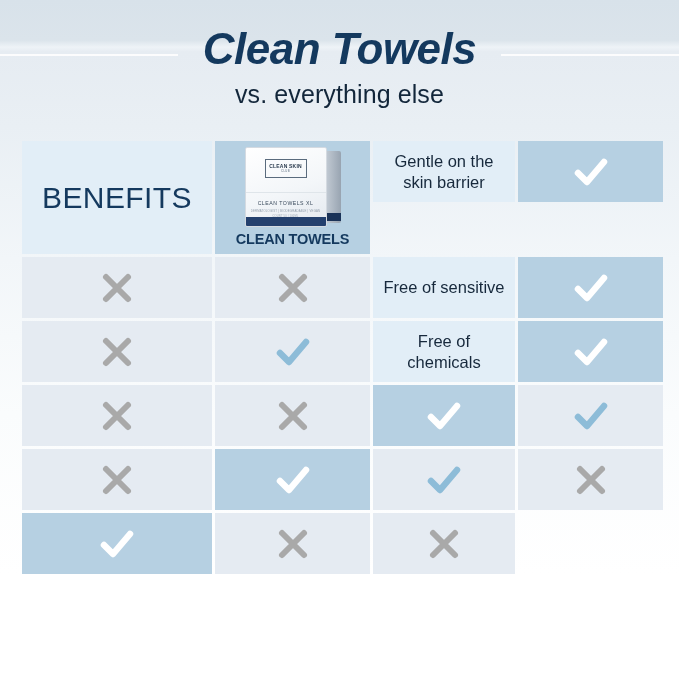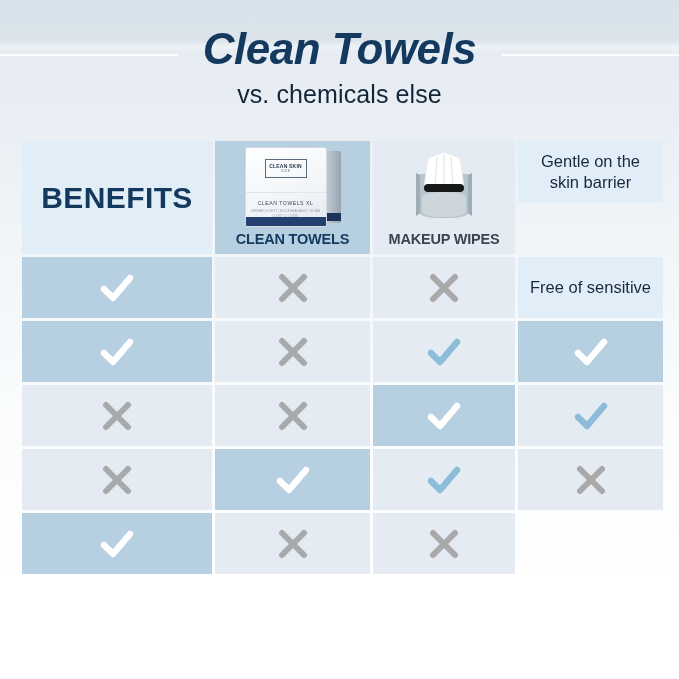--- a/index.html
+++ b/index.html
@@ -99,21 +99,21 @@
     flex-direction: column;
     justify-content: flex-end;
     padding-bottom: 7px;
   }
   .head.col-benefit {
     justify-content: center;
     padding-bottom: 0;
   }
   .benefits-label {
     font-size: 30px;
-    font-weight: bold;
+    font-weight: normal;
     color: #14395e;
     letter-spacing: 0.4px;
   }
   .head-label {
     font-size: 14.5px;
     font-weight: bold;
     letter-spacing: -0.2px;
     color: #3a4550;
   }
   .head-label.primary { color: #14395e; }
@@ -204,21 +204,21 @@
 </style>
 </head>
 <body>
 
 <div class="poster">
 
   <div class="header">
     <div class="rule-left"></div>
     <div class="rule-right"></div>
     <h1 class="title">Clean Towels</h1>
-    <div class="subtitle">vs. chemicals else</div>
+    <div class="subtitle">vs. everything else</div>
   </div>
 
   <div class="table" id="table-root">
       <div class="cell head col-benefit">
         <div class="benefits-label">BENEFITS</div>
       </div>
       <div class="cell head col-primary">
         <div class="prod-art">
           <div class="box-wrap">
             <div class="box-side"></div>
@@ -231,36 +231,20 @@
               <div class="box-seam"></div>
               <div class="box-name">CLEAN TOWELS XL</div>
               <div class="box-fine">DERMATOLOGIST  |  BIODEGRADABLE  |  VEGAN</div>
               <div class="box-fine2">COUNT 50  |  100ML</div>
               <div class="box-base"></div>
             </div>
           </div>
         </div>
         <div class="head-label primary">CLEAN TOWELS</div>
       </div>
-      <div class="cell head col-other">
-        <div class="prod-art">
-          <div class="wipes-wrap"><svg viewBox="0 0 100 80" width="100" height="80">
-              <path d="M28 30 L22 27 L22 70 L28 66 Z" fill="#9fadb6"></path>
-              <path d="M72 30 L78 27 L78 70 L72 66 Z" fill="#9fadb6"></path>
-              <path d="M26 28 L74 28 L74 66 C74 70, 68 72, 50 72 C32 72, 26 70, 26 66 Z" fill="#b8c4cb"></path>
-              <path d="M28 52 C28 48, 36 46, 50 46 C64 46, 72 48, 72 52 L72 65 C72 69, 64 71, 50 71 C36 71, 28 69, 28 65 Z" fill="#ccd6db"></path>
-              <path d="M34 12 L50 6 L66 12 L70 40 L30 40 Z" fill="#ffffff" stroke="#e3e7ea" stroke-width="0.8"></path>
-              <path d="M43 11 L41 40" stroke="#dfe4e7" stroke-width="1"></path>
-              <path d="M50 8 L50 40" stroke="#dfe4e7" stroke-width="1"></path>
-              <path d="M57 11 L59 40" stroke="#dfe4e7" stroke-width="1"></path>
-              <rect x="30" y="38" width="40" height="8" rx="4" fill="#16181a"></rect>
-            </svg></div>
-        </div>
-        <div class="head-label">MAKEUP WIPES</div>
-      </div>
       <div class="cell benefit-row-cell col-benefit">Gentle on the<br>skin barrier</div>
       <div class="cell mark-cell col-primary">
         <svg width="44" height="44" viewBox="0 0 44 44" class="mark">
           <path fill="none" stroke-linecap="round" stroke-linejoin="round" d="M9 23 L18 32 L35 12" stroke="#ffffff" stroke-width="6.5"></path>
         </svg>
       </div>
       <div class="cell mark-cell col-other">
         <svg width="44" height="44" viewBox="0 0 44 44" class="mark">
           <path fill="none" stroke-linecap="round" stroke-linejoin="round" d="M11 11 L33 33 M33 11 L11 33" stroke="#a9a9a9" stroke-width="6"></path>
         </svg>
@@ -279,20 +263,21 @@
       <div class="cell mark-cell col-other">
         <svg width="44" height="44" viewBox="0 0 44 44" class="mark">
           <path fill="none" stroke-linecap="round" stroke-linejoin="round" d="M11 11 L33 33 M33 11 L11 33" stroke="#a9a9a9" stroke-width="6"></path>
         </svg>
       </div>
       <div class="cell mark-cell col-other">
         <svg width="44" height="44" viewBox="0 0 44 44" class="mark">
           <path fill="none" stroke-linecap="round" stroke-linejoin="round" d="M9 23 L18 32 L35 12" stroke="#8dbcd8" stroke-width="6.5"></path>
         </svg>
       </div>
+      <div class="cell benefit-row-cell col-benefit">Free of chemicals</div>
       <div class="cell mark-cell col-primary">
         <svg width="44" height="44" viewBox="0 0 44 44" class="mark">
           <path fill="none" stroke-linecap="round" stroke-linejoin="round" d="M9 23 L18 32 L35 12" stroke="#ffffff" stroke-width="6.5"></path>
         </svg>
       </div>
       <div class="cell mark-cell col-other">
         <svg width="44" height="44" viewBox="0 0 44 44" class="mark">
           <path fill="none" stroke-linecap="round" stroke-linejoin="round" d="M11 11 L33 33 M33 11 L11 33" stroke="#a9a9a9" stroke-width="6"></path>
         </svg>
       </div>

